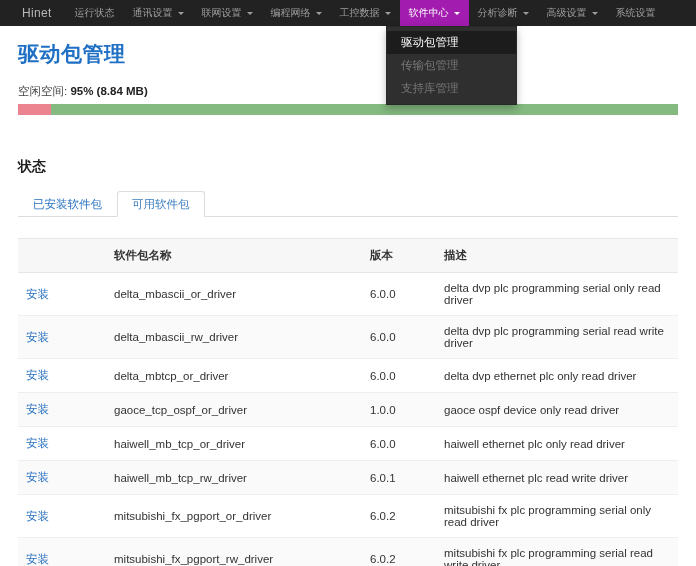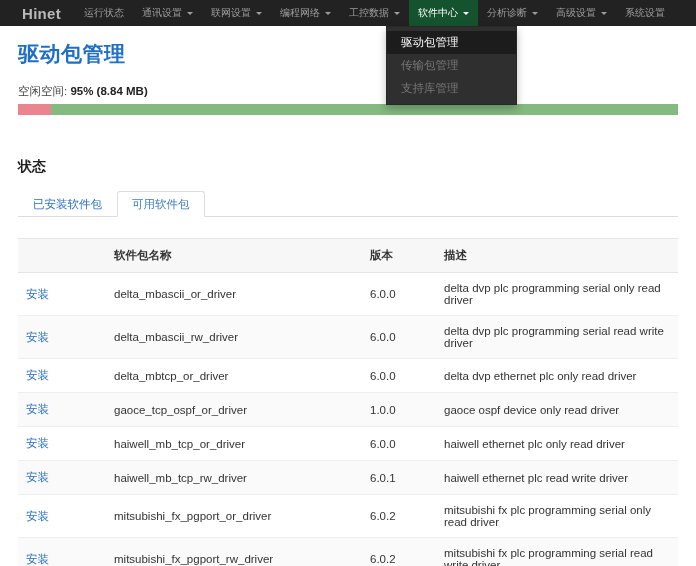--- a/index.html
+++ b/index.html
@@ -21,22 +21,22 @@
   .navbar {
     height: 26px;
     background: #222222;
     display: flex;
     align-items: stretch;
     position: relative;
     z-index: 50;
   }
   .brand {
     color: #b8b8b8;
-    font-size: 15px;
-    font-weight: 700;
+    font-size: 12px;
+    font-weight: 400;
     padding: 0 14px 0 22px;
     display: flex;
     align-items: center;
     letter-spacing: 0.3px;
     cursor: pointer;
   }
   .nav-items {
     display: flex;
     align-items: stretch;
     flex: 1;
@@ -45,21 +45,21 @@
     color: #9d9d9d;
     font-size: 10px;
     padding: 12px 9px;
     display: flex;
     align-items: center;
     gap: 3px;
     cursor: pointer;
     white-space: nowrap;
   }
   .nav-item.active {
-    background: #14532d;
+    background: #a21caf;
     color: #ffffff;
   }
   .caret {
     display: inline-block;
     width: 0;
     height: 0;
     border-left: 3px solid transparent;
     border-right: 3px solid transparent;
     border-top: 3.5px solid #9d9d9d;
     margin-left: 2px;

